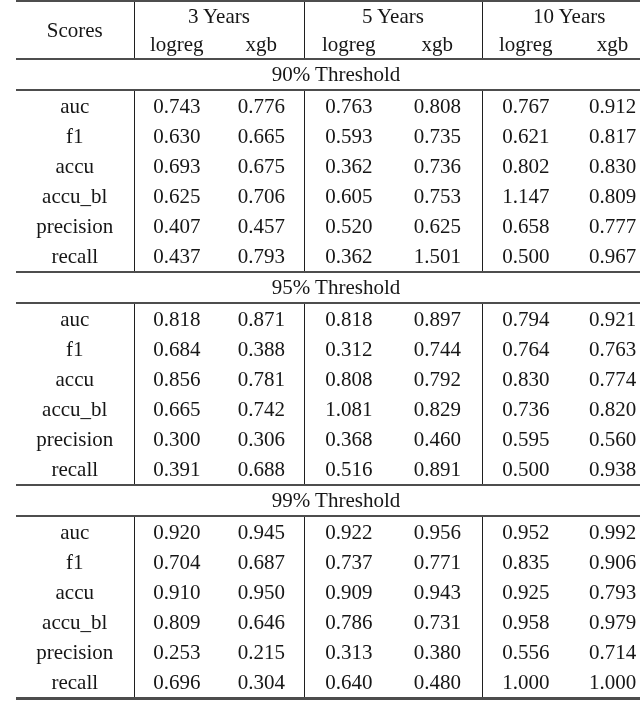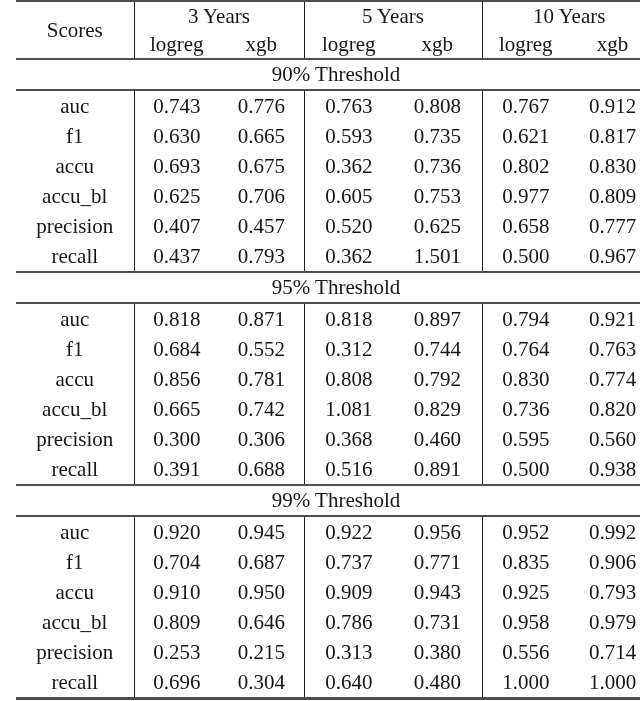--- a/index.html
+++ b/index.html
@@ -102,21 +102,21 @@
         <td class="vsep">0.736</td>
         <td>0.802</td>
         <td>0.830</td>
       </tr>
       <tr>
         <td class="vsep">accu_bl</td>
         <td>0.625</td>
         <td class="vsep">0.706</td>
         <td>0.605</td>
         <td class="vsep">0.753</td>
-        <td>0.977</td>
+        <td>1.147</td>
         <td>0.809</td>
       </tr>
       <tr>
         <td class="vsep">precision</td>
         <td>0.407</td>
         <td class="vsep">0.457</td>
         <td>0.520</td>
         <td class="vsep">0.625</td>
         <td>0.658</td>
         <td>0.777</td>
@@ -138,21 +138,21 @@
         <td>0.818</td>
         <td class="vsep">0.871</td>
         <td>0.818</td>
         <td class="vsep">0.897</td>
         <td>0.794</td>
         <td>0.921</td>
       </tr>
       <tr>
         <td class="vsep">f1</td>
         <td>0.684</td>
-        <td class="vsep">0.552</td>
+        <td class="vsep">0.388</td>
         <td>0.312</td>
         <td class="vsep">0.744</td>
         <td>0.764</td>
         <td>0.763</td>
       </tr>
       <tr>
         <td class="vsep">accu</td>
         <td>0.856</td>
         <td class="vsep">0.781</td>
         <td>0.808</td>

